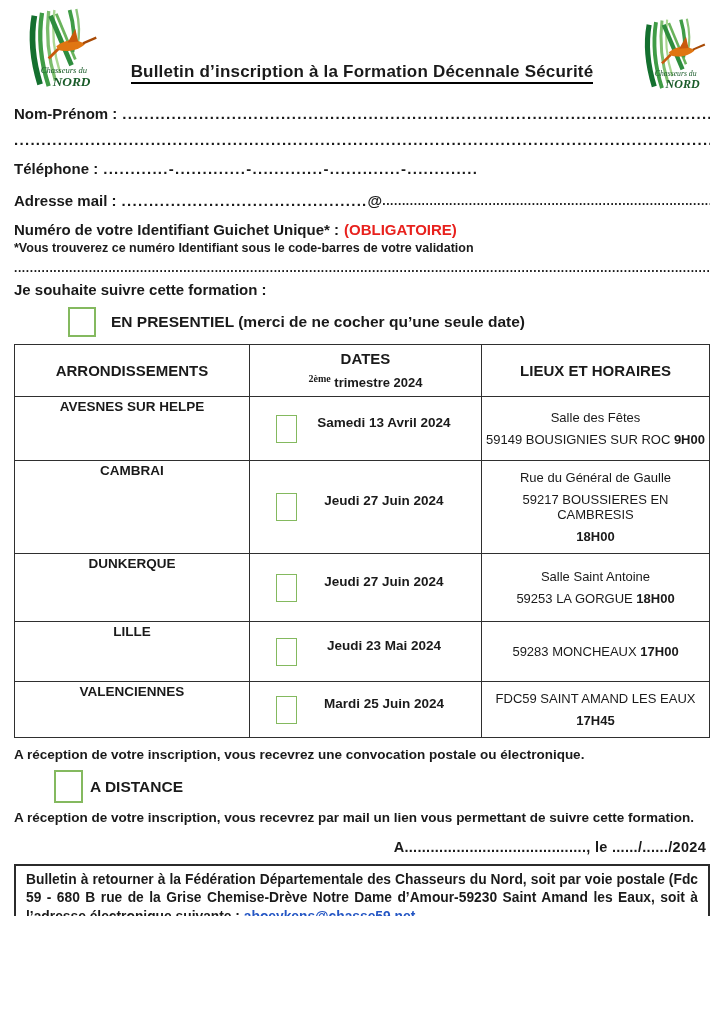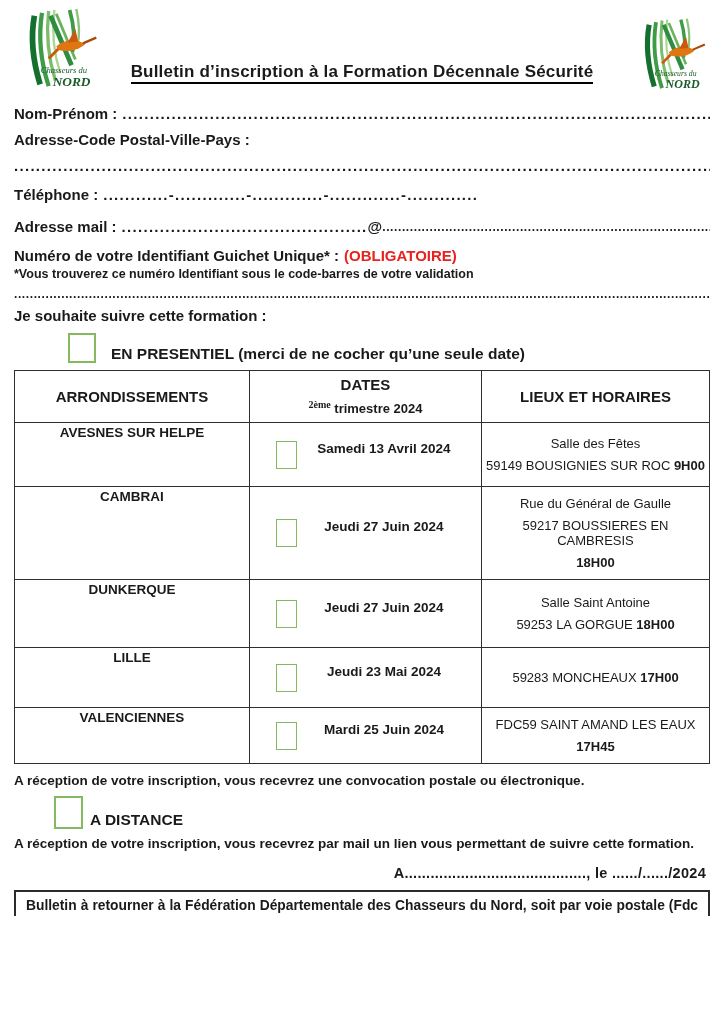--- a/index.html
+++ b/index.html
@@ -28,21 +28,21 @@
   .dots{flex:1 1 auto;overflow:hidden;letter-spacing:1.3px;}
   .dots-static{letter-spacing:1.3px;}
   .dots-sm{font-size:12px;letter-spacing:.6px;} .mt8{margin-top:8px;}
   .red{color:var(--red);}
   .small-note{font-size:12.5px;font-weight:bold;margin-top:1px;line-height:15px;}
   
   .checkbox{display:inline-block;background:#fff;border:2px solid var(--green);}
   .cb-big{width:28px;height:30px;}
   .cb-dist{width:29px;height:33px;}
   .cb-table{width:21px;height:28px;border-width:1.6px;flex:none;}
-  .choice-row{display:flex;align-items:flex-end;gap:15px;margin:7px 0 6px 54px;
+  .choice-row{display:flex;align-items:center;gap:15px;margin:7px 0 6px 54px;
     font-weight:bold;font-size:15.5px;}
   
   table.sessions{width:100%;border-collapse:collapse;margin-top:7px;table-layout:fixed;border-radius:28px;}
   .sessions th,.sessions td{border:1.6px solid var(--line);padding:2px 4px;}
   .sessions th{font-size:15px;text-align:center;vertical-align:middle;height:52px;}
   .dates-sub{font-weight:bold;font-size:13px;margin-top:6px;}
   .dates-sub sup{font-size:10px;font-family:Liberation Serif, serif;}
   col.c1{width:33.8%;} col.c2{width:33.4%;} col.c3{width:32.8%;}
   .col-arr{vertical-align:top;text-align:center;font-weight:bold;font-size:13.5px;padding-top:7px;}
   .col-date{vertical-align:middle;}
@@ -105,23 +105,20 @@
   </header>
 
   <div class="content">
 
     <div class="line mt8">
       <span class="lbl">Nom-Prénom :</span>
       <span class="dots">................................................................................................................................................................................................</span>
     </div>
 
     <div class="line">
-      <span class="lbl">Adresse-Code Postal-Ville-Pays :</span>
-    </div>
-    <div class="line">
       <span class="dots">................................................................................................................................................................................................</span>
     </div>
 
     <div class="line" style="margin-top:9px">
       <span class="lbl">Téléphone :</span>
       <span class="dots-static">............-.............-.............-.............-.............</span>
     </div>
 
     <div class="line" style="margin-top:12px">
       <span class="lbl">Adresse mail :</span>

